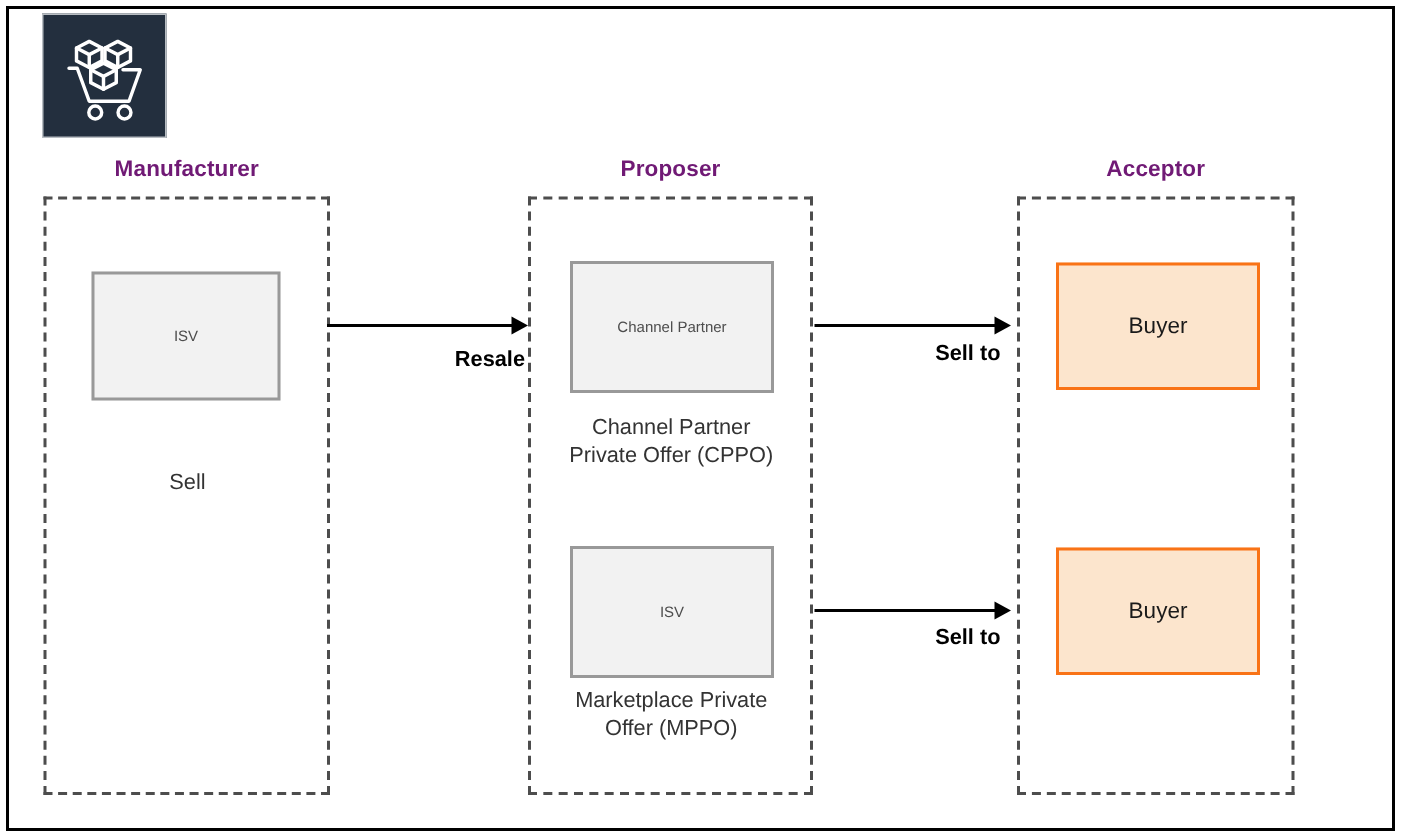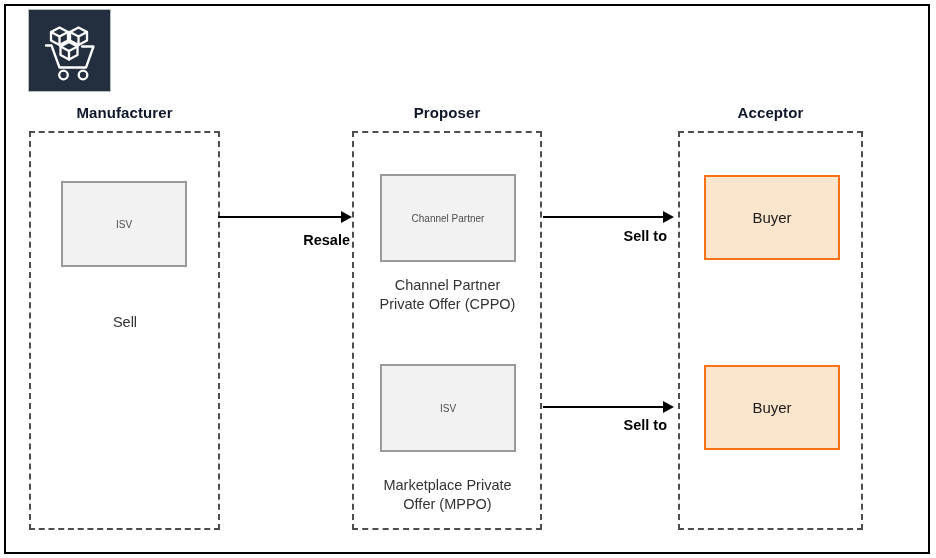--- a/index.html
+++ b/index.html
@@ -40,21 +40,21 @@
     border: 1px solid #b8bdc2;
     box-sizing: border-box;
   }
   .logo-tile svg { display: block; }
 
   
   .col-header {
     position: absolute;
     font-size: 15px;
     font-weight: bold;
-    color: #0f172a;
+    color: #701a75;
     text-align: center;
     letter-spacing: 0.1px;
     white-space: nowrap;
   }
 
   
   .lane {
     position: absolute;
     border: 2px dashed #4d4d4d;
     box-sizing: border-box;
@@ -177,21 +177,21 @@
 
   <div class="node-gray" style="left:380px; top:174px; width:136px; height:88px;">Channel Partner</div>
 
   <div class="caption" style="left:355px; top:276px; width:185px;">
     <div>Channel Partner</div>
     <div>Private Offer (CPPO)</div>
   </div>
 
   <div class="node-gray" style="left:380px; top:364px; width:136px; height:88px;">ISV</div>
 
-  <div class="caption" style="left:355px; top:458px; width:185px;margin-top:18px;">
+  <div class="caption" style="left:355px; top:458px; width:185px;">
     <div>Marketplace Private</div>
     <div>Offer (MPPO)</div>
   </div>
 
   <div class="arrow-line" style="left:543px; top:216px; width:122px;"></div>
   <div class="arrow-head" style="left:663px; top:211px;"></div>
   <div class="arrow-label" style="left:543px; top:227px; width:124px;">Sell to</div>
 
   <div class="arrow-line" style="left:543px; top:406px; width:122px;"></div>
   <div class="arrow-head" style="left:663px; top:401px;"></div>

